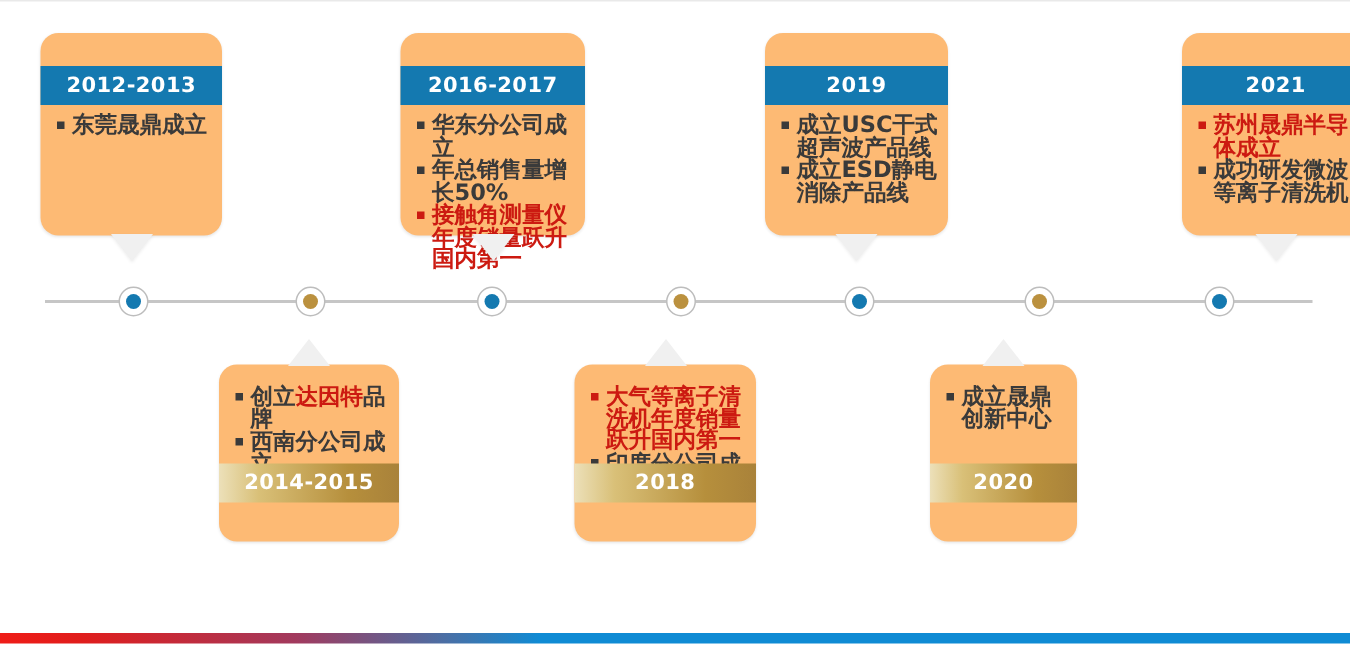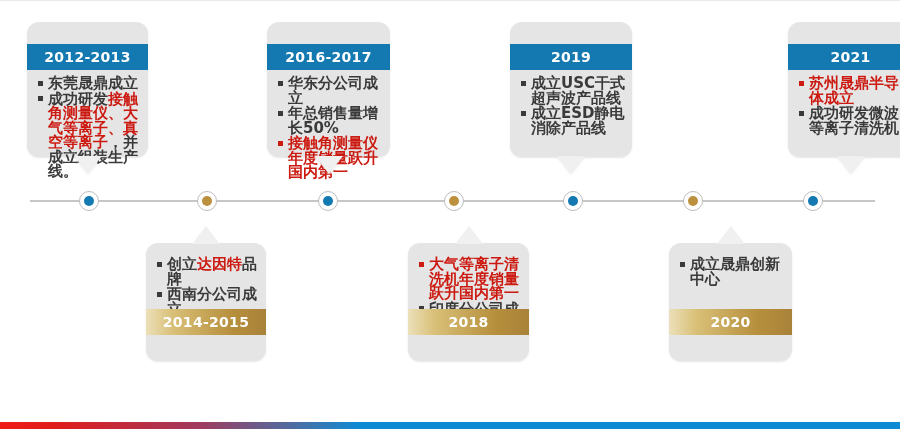--- a/index.html
+++ b/index.html
@@ -49,21 +49,21 @@
     height: 10px;
     margin: -5px 0 0 -5px;
     border-radius: 50%;
   }
   .dot.blue::after { background: #1479b0; }
   .dot.gold::after { background: #bb913f; }
 
   
   .card {
     position: absolute;
-    background: #e5e5e5;
+    background: #fdba74;
     border-radius: 12px;
     box-sizing: border-box;
     box-shadow: 0 1px 2px rgba(0,0,0,0.10);
   }
   .card-top { border-radius: 12px 12px 12px 12px; }
   .card-bottom { border-radius: 12px; }
 
   
   .tail-down, .tail-up {
     position: absolute;
@@ -162,24 +162,20 @@
 
   <div class="top-hairline"></div>
 
   <div class="card card-top" style="left:27px; top:22px; width:121px; height:135px;">
     <div class="year-banner year-blue">2012-2013</div>
     <div class="bullets top-body">
       <div class="bullet-row">
         <span class="bullet-mark"></span>
         <span class="bullet-text">东莞晟鼎成立</span>
       </div>
-      <div class="bullet-row">
-        <span class="bullet-mark"></span>
-        <span class="bullet-text">成功研发<span style="color: rgb(204, 26, 17);">接触角测量仪、大气等离子、真空等离子</span>，并成立组装生产线。</span>
-      </div>
     </div>
     <div class="tail-down"></div>
   </div>
 
   <div class="card card-top" style="left:267px; top:22px; width:123px; height:135px;padding-left:20px;">
     <div class="year-banner year-blue">2016-2017</div>
     <div class="bullets top-body">
       <div class="bullet-row">
         <span class="bullet-mark"></span>
         <span class="bullet-text">华东分公司成立</span>
@@ -243,36 +239,36 @@
         <span class="bullet-text">创立<span style="color: rgb(204, 26, 17);">达因特</span>品牌</span>
       </div>
       <div class="bullet-row">
         <span class="bullet-mark"></span>
         <span class="bullet-text">西南分公司成立</span>
       </div>
     </div>
     <div class="year-banner year-gold">2014-2015</div>
   </div>
 
-  <div class="card card-bottom" style="left:408px; top:243px; width:121px; height:118px;">
+  <div class="card card-bottom" style="left:383px; top:243px; width:121px; height:118px;">
     <div class="tail-up"></div>
     <div class="bullets bottom-body">
       <div class="bullet-row">
         <span class="bullet-mark red"></span>
         <span class="bullet-text red">大气等离子清洗机年度销量跃升国内第一</span>
       </div>
       <div class="bullet-row">
         <span class="bullet-mark"></span>
         <span class="bullet-text">印度分公司成立</span>
       </div>
     </div>
     <div class="year-banner year-gold">2018</div>
   </div>
 
-  <div class="card card-bottom" style="left:669px; top:243px; width:123px; height:118px;">
+  <div class="card card-bottom" style="left:620px; top:243px; width:98px; height:118px;">
     <div class="tail-up"></div>
     <div class="bullets bottom-body">
       <div class="bullet-row">
         <span class="bullet-mark"></span>
         <span class="bullet-text">成立晟鼎创新中心</span>
       </div>
     </div>
     <div class="year-banner year-gold">2020</div>
   </div>
 

